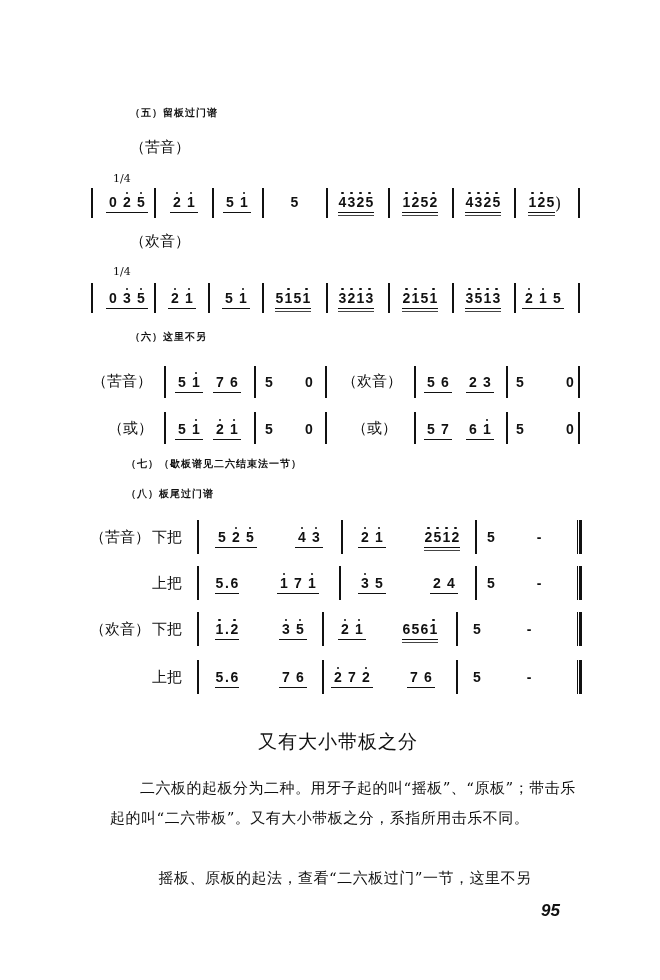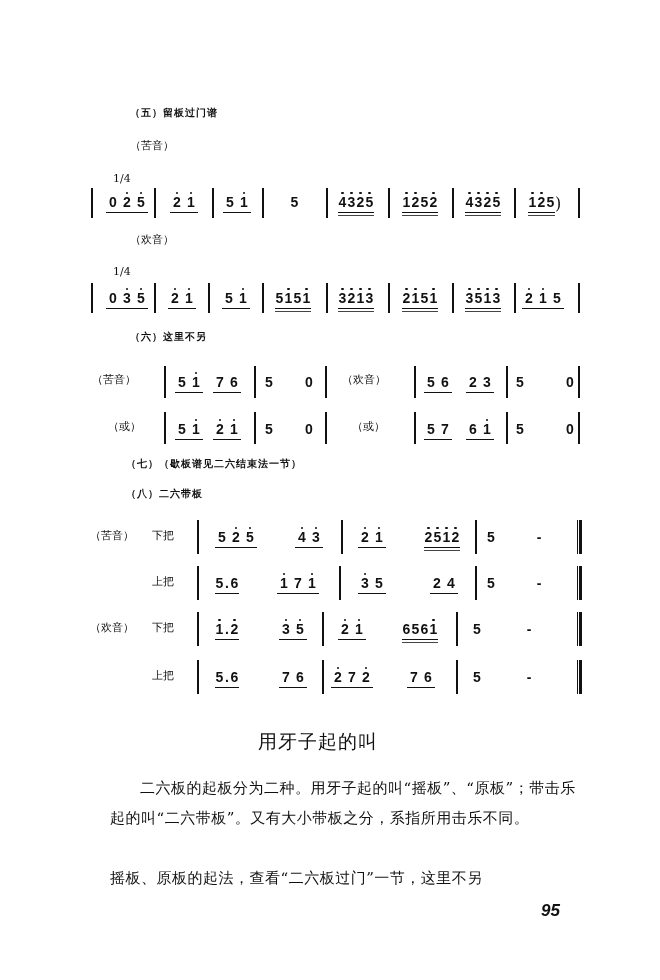--- a/index.html
+++ b/index.html
@@ -5,21 +5,21 @@
     html, body { margin: 0; padding: 0; }
     body {
       width: 660px; height: 980px; background: #ffffff; position: relative;
       font-family: "DejaVu Serif", serif; color: #111; overflow: hidden;
     }
     .abs { position: absolute; }
     .heading {
       font-family: "DejaVu Sans", sans-serif; font-weight: bold; font-size: 10px;
       letter-spacing: 1px; white-space: nowrap;
     }
-    .label { font-family: "DejaVu Serif", serif; font-size: 11px; white-space: nowrap; }
+    .label { font-family: "DejaVu Serif", serif; font-size: 15px; white-space: nowrap; }
     .meter { font-family: "DejaVu Serif", serif; font-size: 11px; }
     .bar { position: absolute; width: 1.5px; background: #111; }
     .bar.double { width: 5px; background: transparent; border-left: 1.5px solid #111; border-right: 3px solid #111; box-sizing: border-box; }
     .notes {
       position: absolute; font-family: "Liberation Sans", sans-serif; font-weight: bold;
       font-size: 14px; white-space: nowrap; display: flex; align-items: flex-start;
     }
     .n { position: relative; display: inline-block; width: 9px; text-align: center; line-height: 16px; }
     .n.w { width: 14px; }
     .n.hi::before {
@@ -274,21 +274,21 @@
   <div class="bar" style="left:506px;top:412px;height:32px;"></div>
   <div class="notes" style="left:513px;top:421px;">
     <span class="n w">5</span>
       <span style="width:36px;display:inline-block"></span>
       <span class="n w">0</span>
   </div>
   <div class="bar" style="left:578px;top:412px;height:32px;"></div>
 </div>
 
 <div class="abs heading" style="left:126px;top:457px;">（七）（歇板谱见二六结束法一节）</div>
-<div class="abs heading" style="left:126px;top:487px;">（八）二六带板</div>
+<div class="abs heading" style="left:126px;top:487px;">（八）板尾过门谱</div>
 
 <div>
   <div class="abs label" style="left:90px;top:528px;">（苦音）</div>
   <div class="abs label" style="left:152px;top:528px;">下把</div>
   <div class="bar" style="left:197px;top:520px;height:34px;"></div>
   <div class="notes" style="left:215px;top:529px;">
     <span class="grp u1">
         <span class="n w">5</span>
         <span class="sub u2">
           <span class="n w hi">2</span>
@@ -440,18 +440,18 @@
   </div>
   <div class="bar" style="left:456px;top:660px;height:34px;"></div>
   <div class="notes" style="left:470px;top:669px;">
     <span class="n w">5</span>
       <span style="width:38px;display:inline-block"></span>
       <span class="n w">-</span>
   </div>
   <div class="bar double" style="left:577px;top:660px;height:34px;"></div>
 </div>
 
-<div class="abs title" style="left:258px;top:729px;">用牙子起的叫</div>
+<div class="abs title" style="left:258px;top:729px;">又有大小带板之分</div>
 
 <div class="abs para" style="left:110px;top:773px;text-indent:30px;width:470px;margin-left:-30px;padding-left:30px;">二六板的起板分为二种。用牙子起的叫“摇板”、“原板”；带击乐起的叫“二六带板”。又有大小带板之分，系指所用击乐不同。</div>
-<div class="abs para" style="left:80px;top:863px;text-indent:30px;width:500px;">摇板、原板的起法，查看“二六板过门”一节，这里不另</div>
+<div class="abs para" style="left:80px;top:863px;text-indent:30px;width:500px;text-align:center;">摇板、原板的起法，查看“二六板过门”一节，这里不另</div>
 
 <div class="abs pagenum" style="left:541px;top:901px;">95</div>
 
 </body></html>

